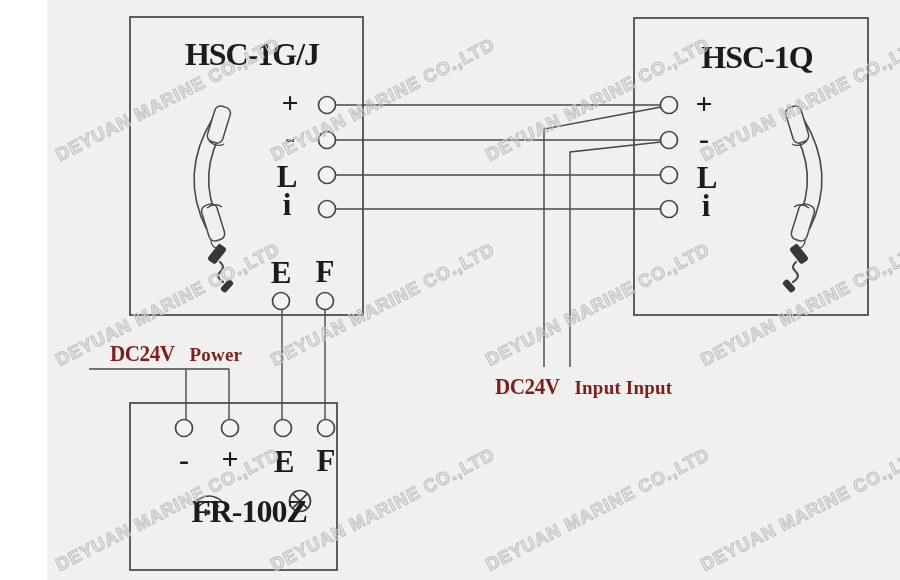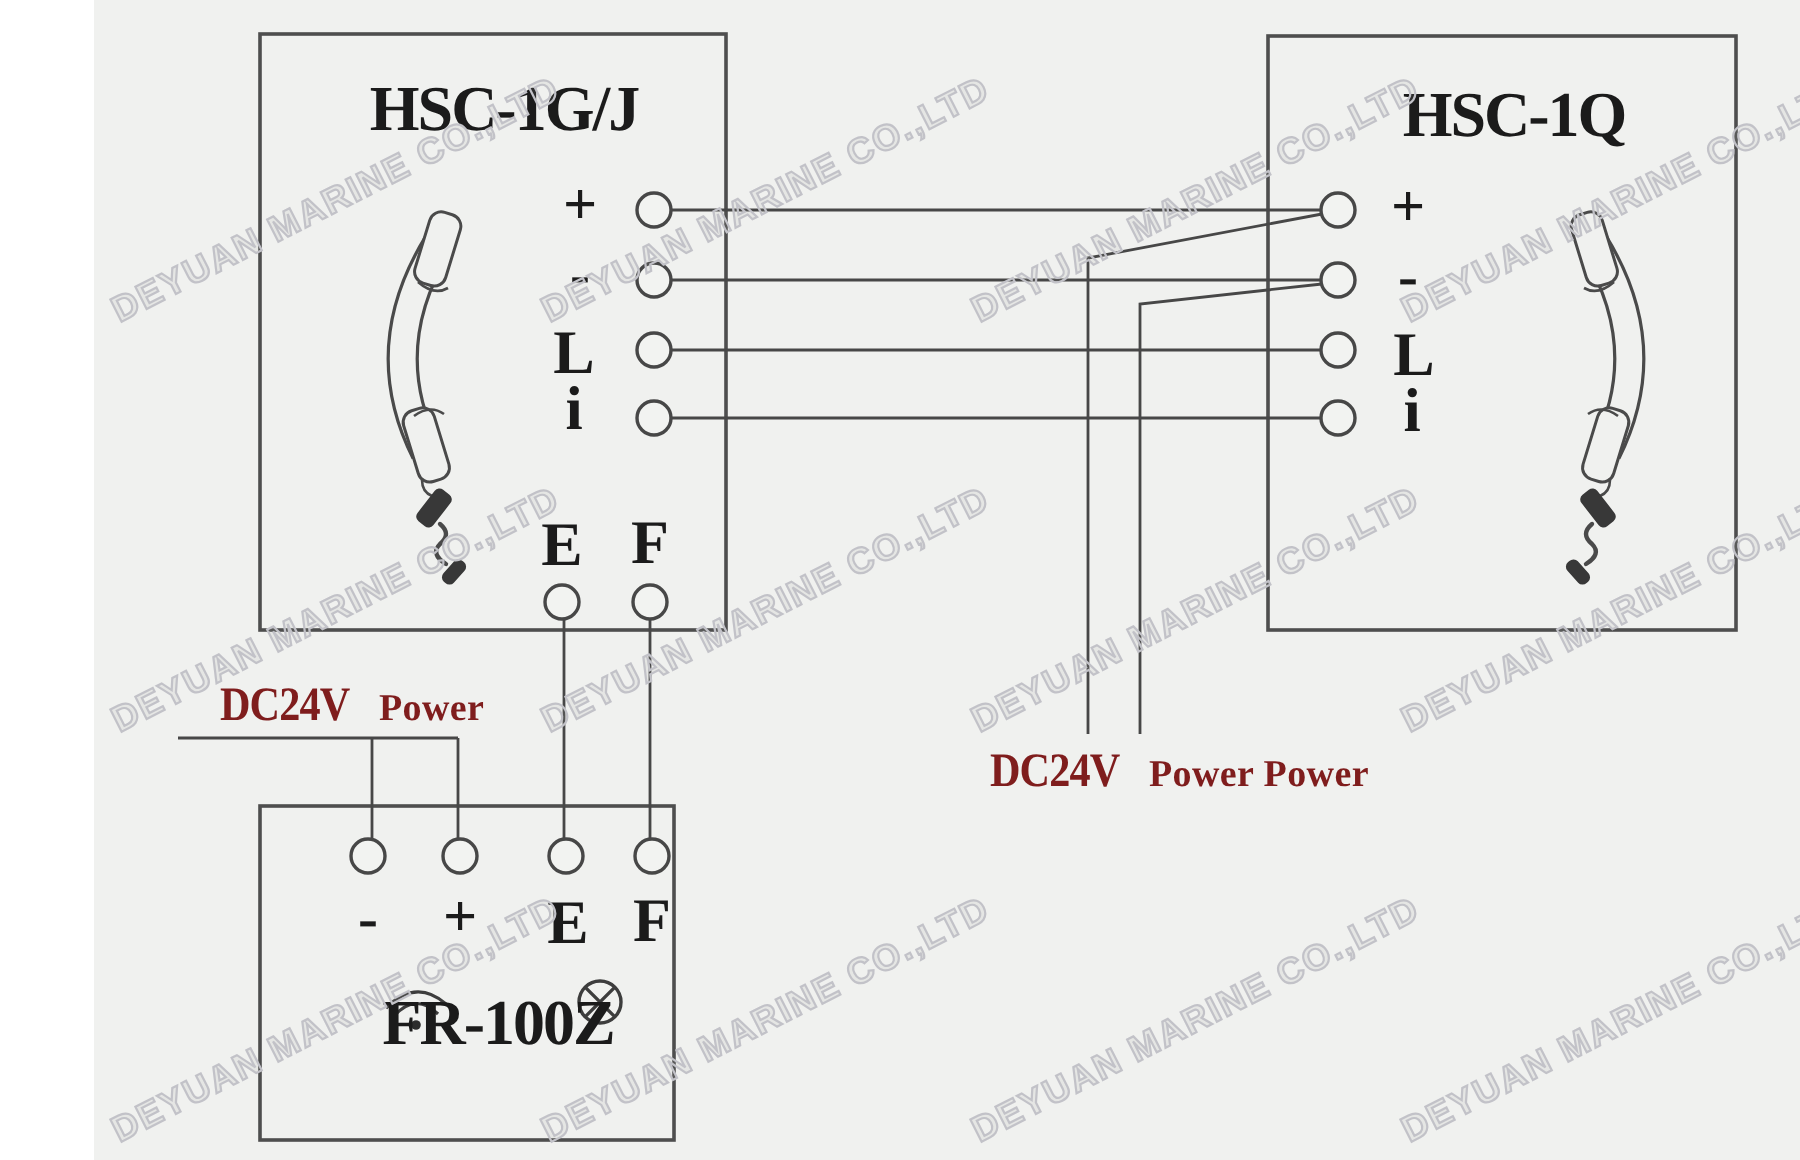--- a/index.html
+++ b/index.html
@@ -160,21 +160,21 @@
   <div class="lbl term" style="left:183px;top:459px;">+</div>
   <div class="lbl term-big" style="left:237px;top:461px;">E</div>
   <div class="lbl term-big" style="left:279px;top:460px;">F</div>
 
   <div class="caption" style="left:63px;top:341px;">
     <span class="cap-prefix">DC24V</span>
     <span class="cap-suffix">Power</span>
   </div>
   <div class="caption" style="left:448px;top:374px;">
     <span class="cap-prefix">DC24V</span>
-    <span class="cap-suffix">Power Power</span>
+    <span class="cap-suffix">Input Input</span>
   </div>
 
   <div id="watermark-layer">
       <div class="wm" style="left: 10px; top: 147px;">DEYUAN MARINE CO.,LTD</div>
       <div class="wm" style="left: 225px; top: 147px;">DEYUAN MARINE CO.,LTD</div>
       <div class="wm" style="left: 440px; top: 147px;">DEYUAN MARINE CO.,LTD</div>
       <div class="wm" style="left: 655px; top: 147px;">DEYUAN MARINE CO.,LTD</div>
       <div class="wm" style="left: 870px; top: 147px;">DEYUAN MARINE CO.,LTD</div>
       <div class="wm" style="left: 10px; top: 352px;">DEYUAN MARINE CO.,LTD</div>
       <div class="wm" style="left: 225px; top: 352px;">DEYUAN MARINE CO.,LTD</div>

